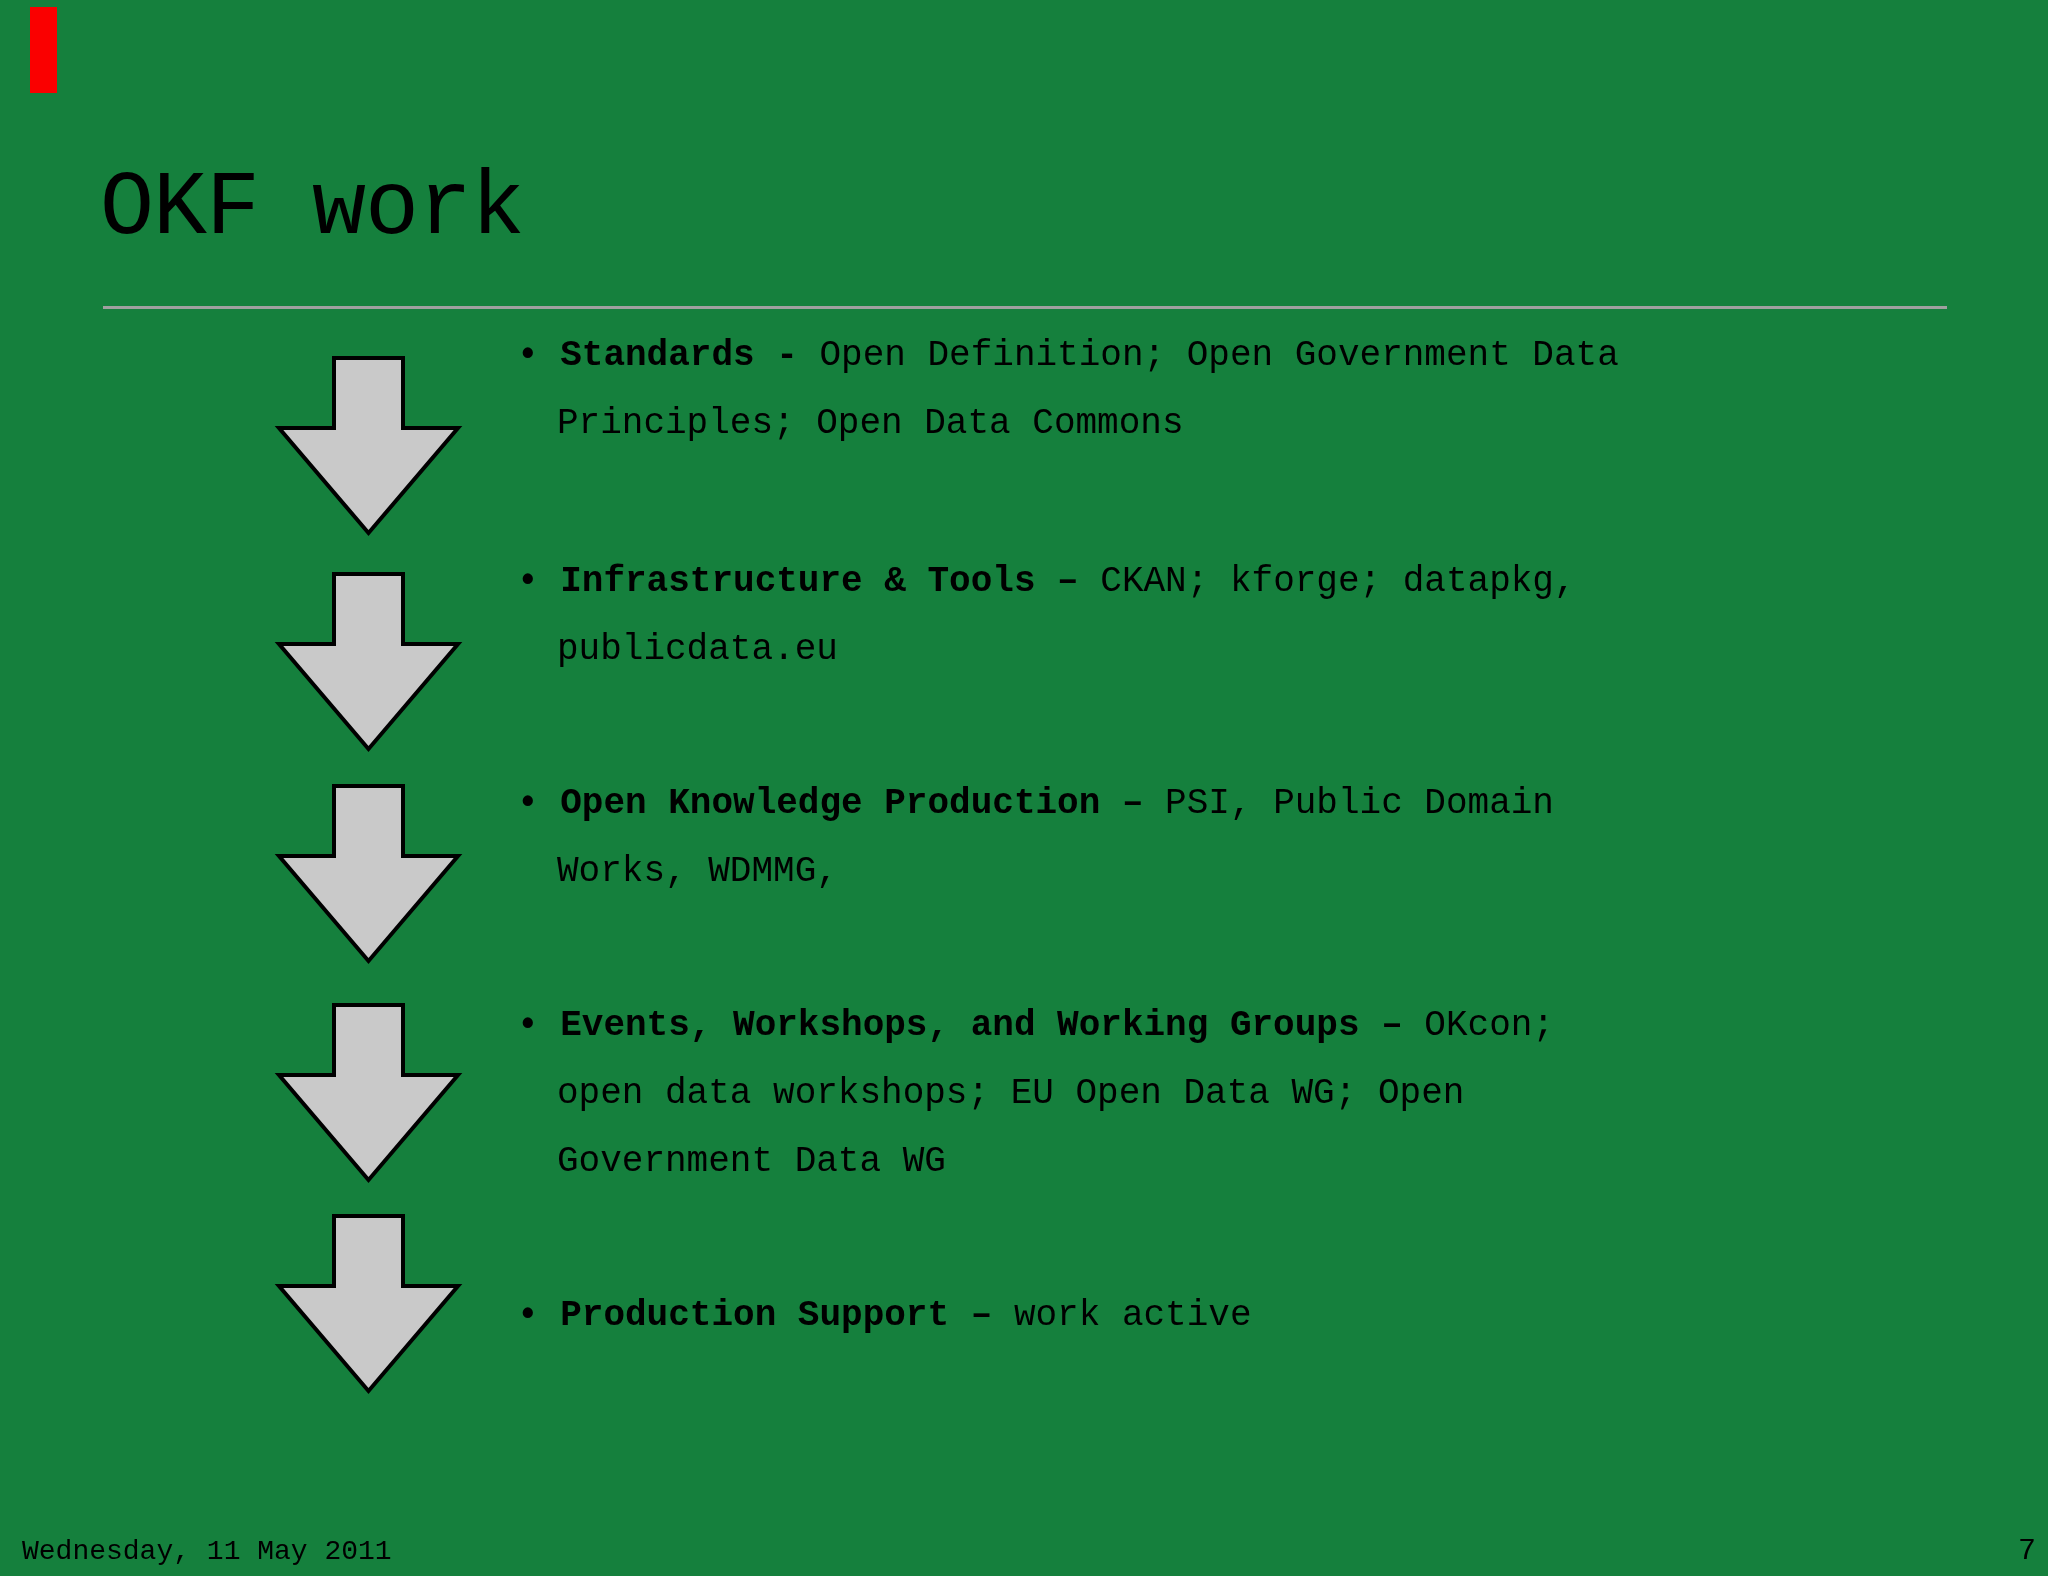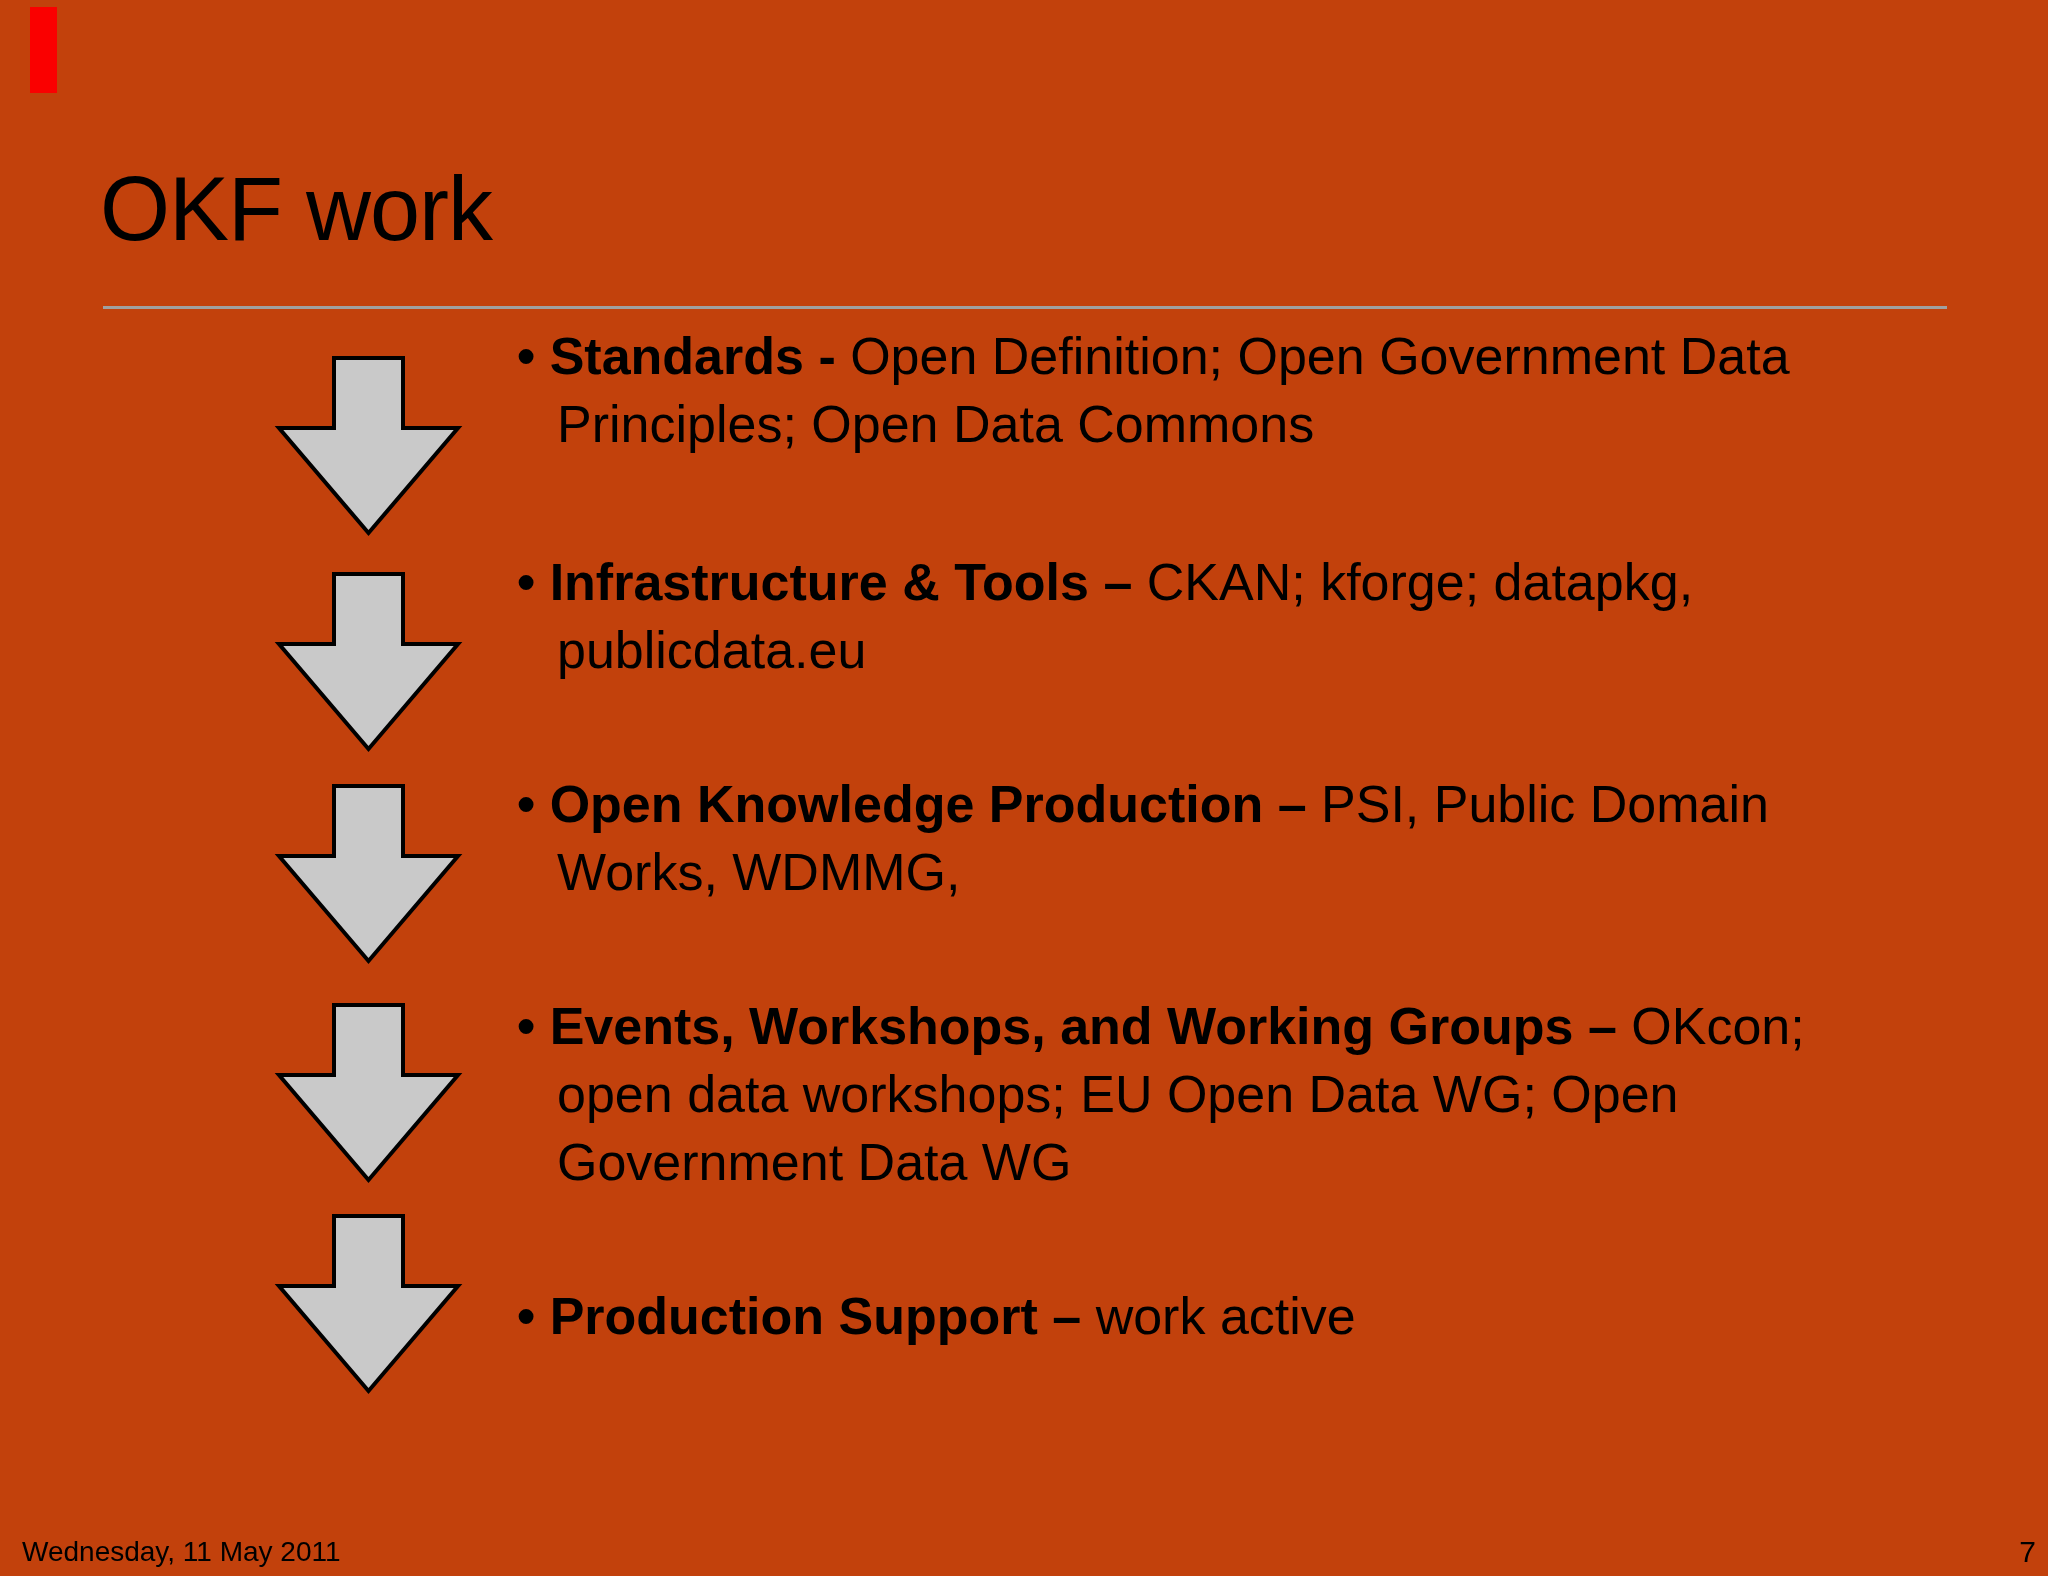--- a/index.html
+++ b/index.html
@@ -1,21 +1,21 @@
 <!DOCTYPE html>
 <html style="--accent_red: #fa0000; --divider: #a0a0a0; --arrow_fill: #c9c9c9; --arrow_stroke: #000000; --text: #000000;"><head>
 <meta charset="utf-8">
 <style>
   html,body{margin:0;padding:0;background:#fff;}
   .slide{
     position:relative;
     width:2048px;height:1576px;
-    background:#c2410c;
+    background:#15803d;
     overflow:hidden;
-    font-family:Liberation Sans, sans-serif;
+    font-family:Liberation Mono, monospace;
     color:var(--text,#000);
   }
   .red-bar{
     position:absolute;left:30px;top:7px;width:27px;height:86px;
     background:var(--accent_red,#f00);
   }
   .title{
     position:absolute;left:100px;top:158px;margin:0;
     font-size:90px;font-weight:400;letter-spacing:-1px;line-height:1.15;
     white-space:nowrap;
@@ -27,21 +27,21 @@
   .arrow{position:absolute;left:277px;width:183px;height:180px;overflow:visible;}
   .arrow polygon{
     fill:var(--arrow_fill,#c9c9c9);
     stroke:var(--arrow_stroke,#000);
     stroke-width:4;
     stroke-linejoin:miter;
   }
   .a1{top:356px;} .a2{top:572px;} .a3{top:784px;} .a4{top:1003px;} .a5{top:1214px;}
   .bullet{
     position:absolute;left:517px;width:1460px;
-    font-size:52px;line-height:68px;
+    font-size:36px;line-height:68px;
     white-space:pre-wrap;
     padding-left:40px;text-indent:-40px;
   }
   .bullet .lead{font-weight:700;}
   .b1{top:322px;} .b2{top:548px;} .b3{top:770px;} .b4{top:992px;} .b5{top:1282px;}
   .footer-date{
     position:absolute;left:22px;top:1537px;
     font-size:28px;line-height:1.1;
   }
   .page-number{

